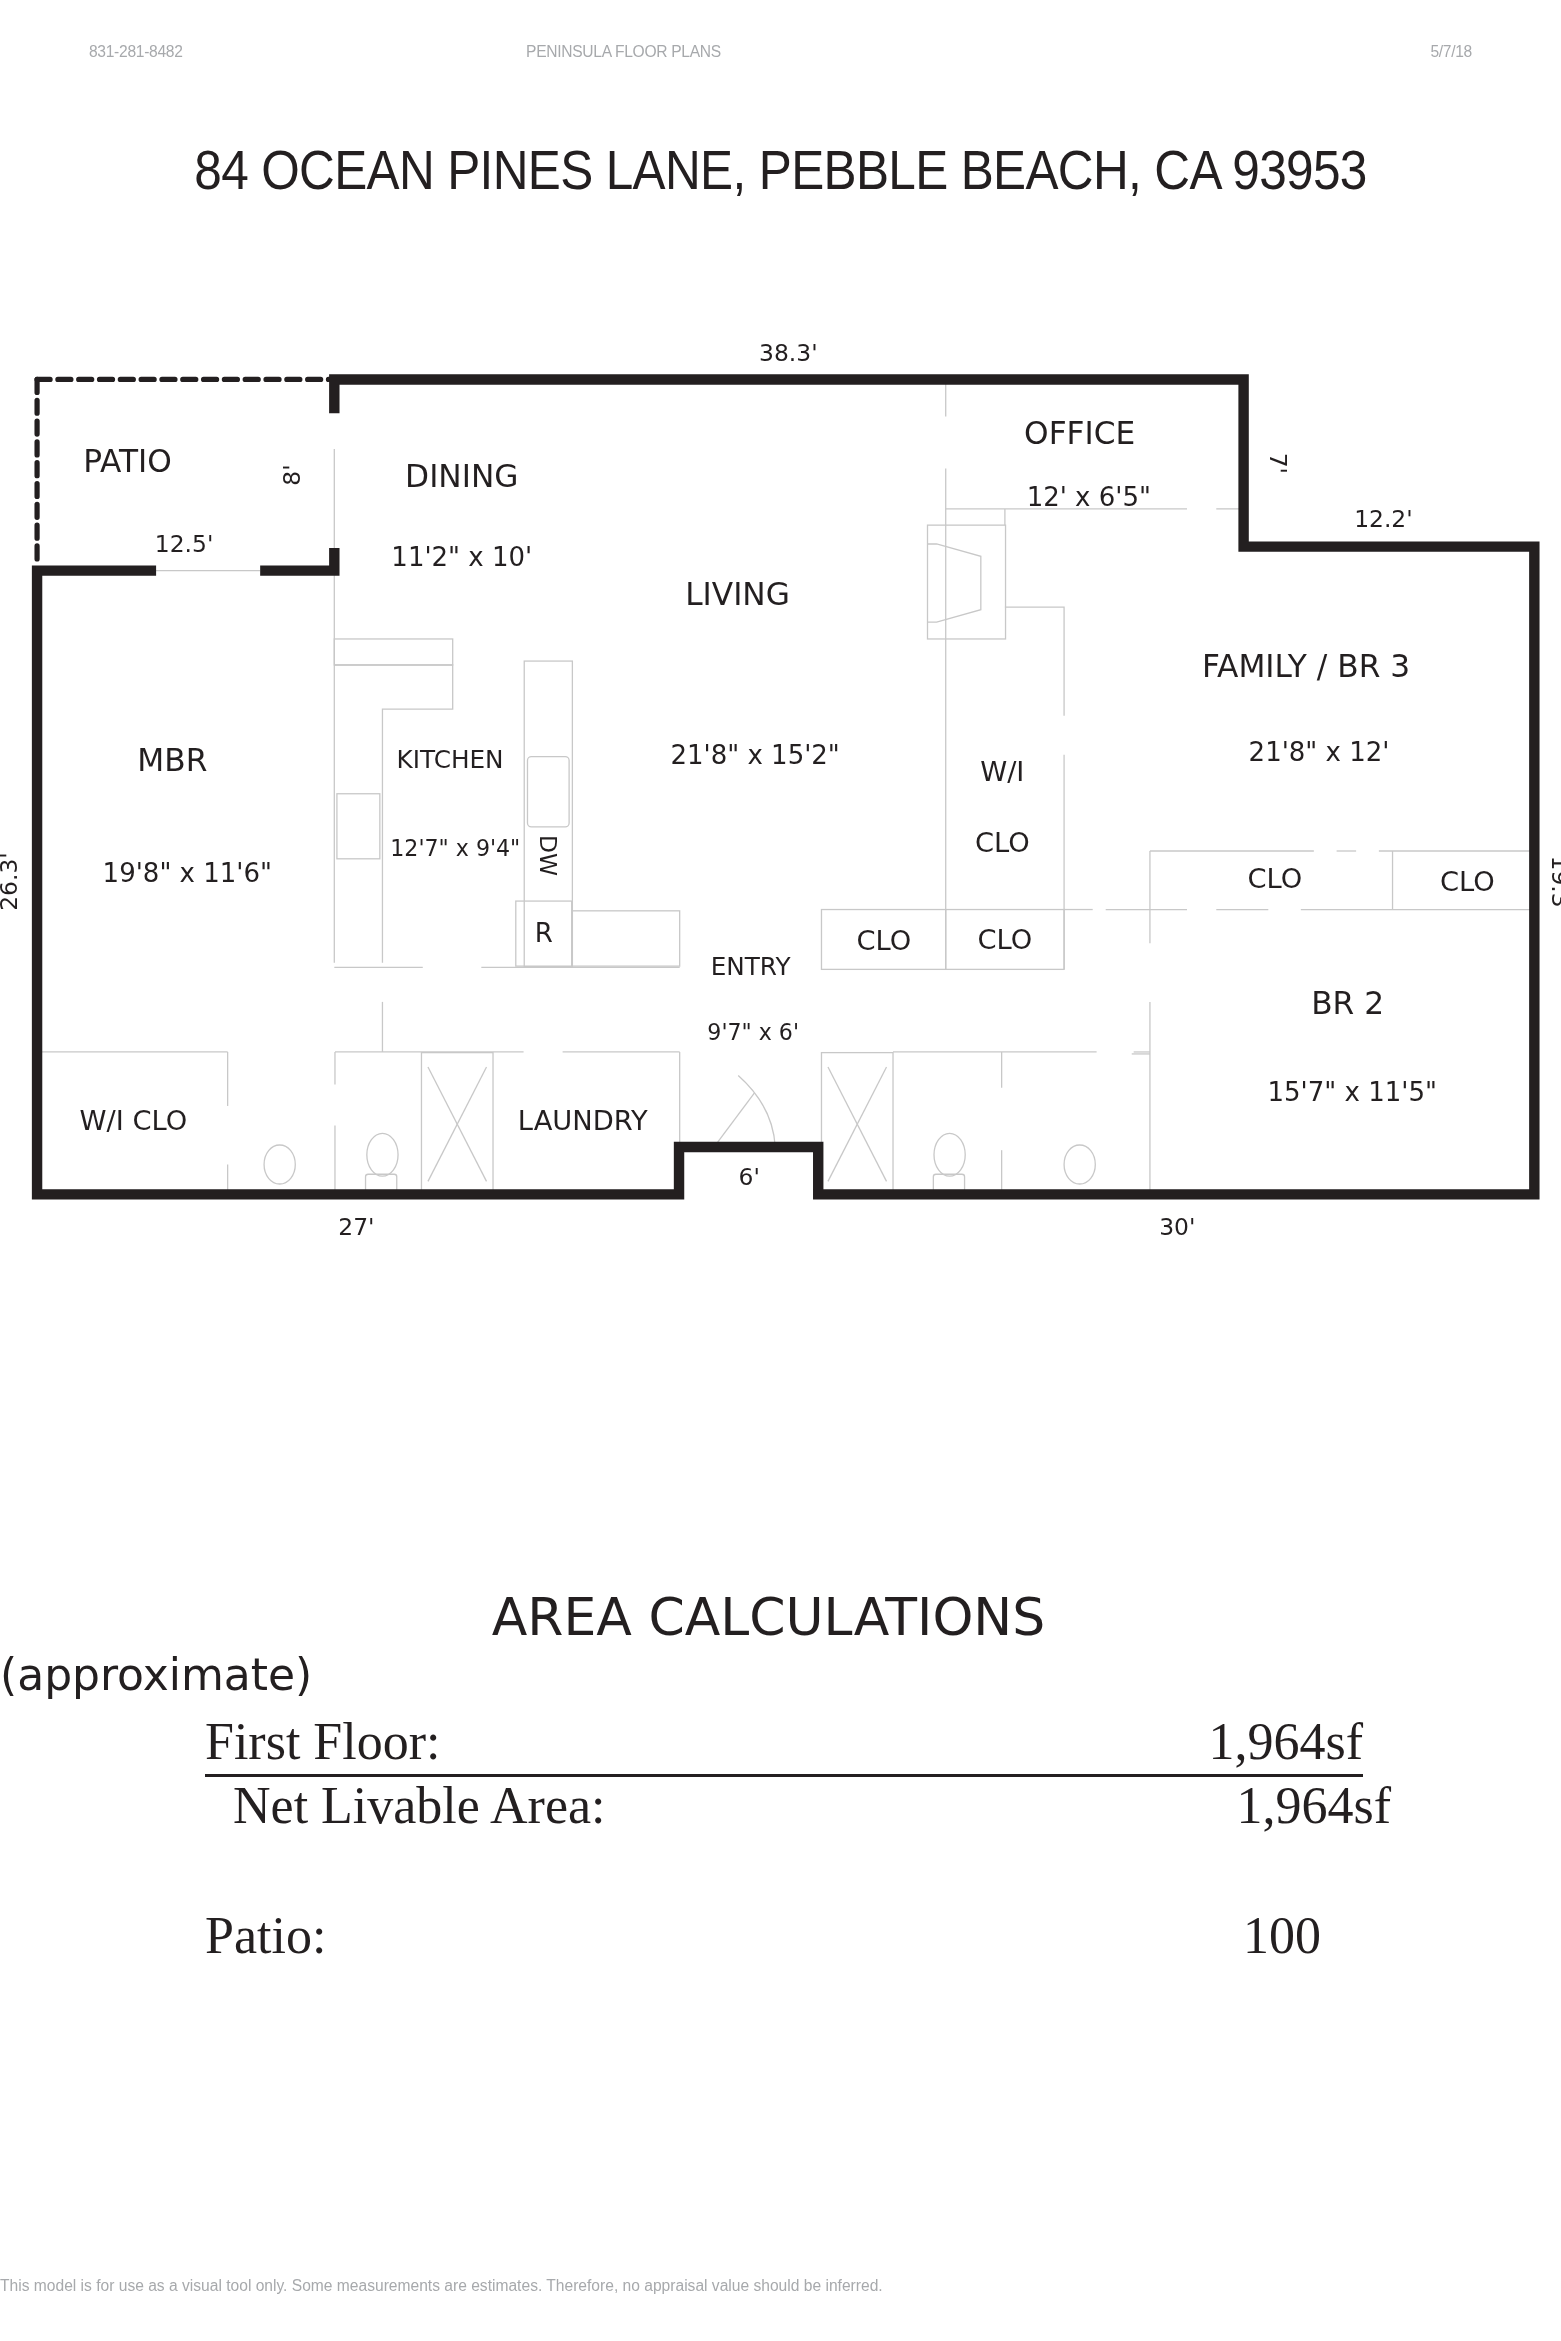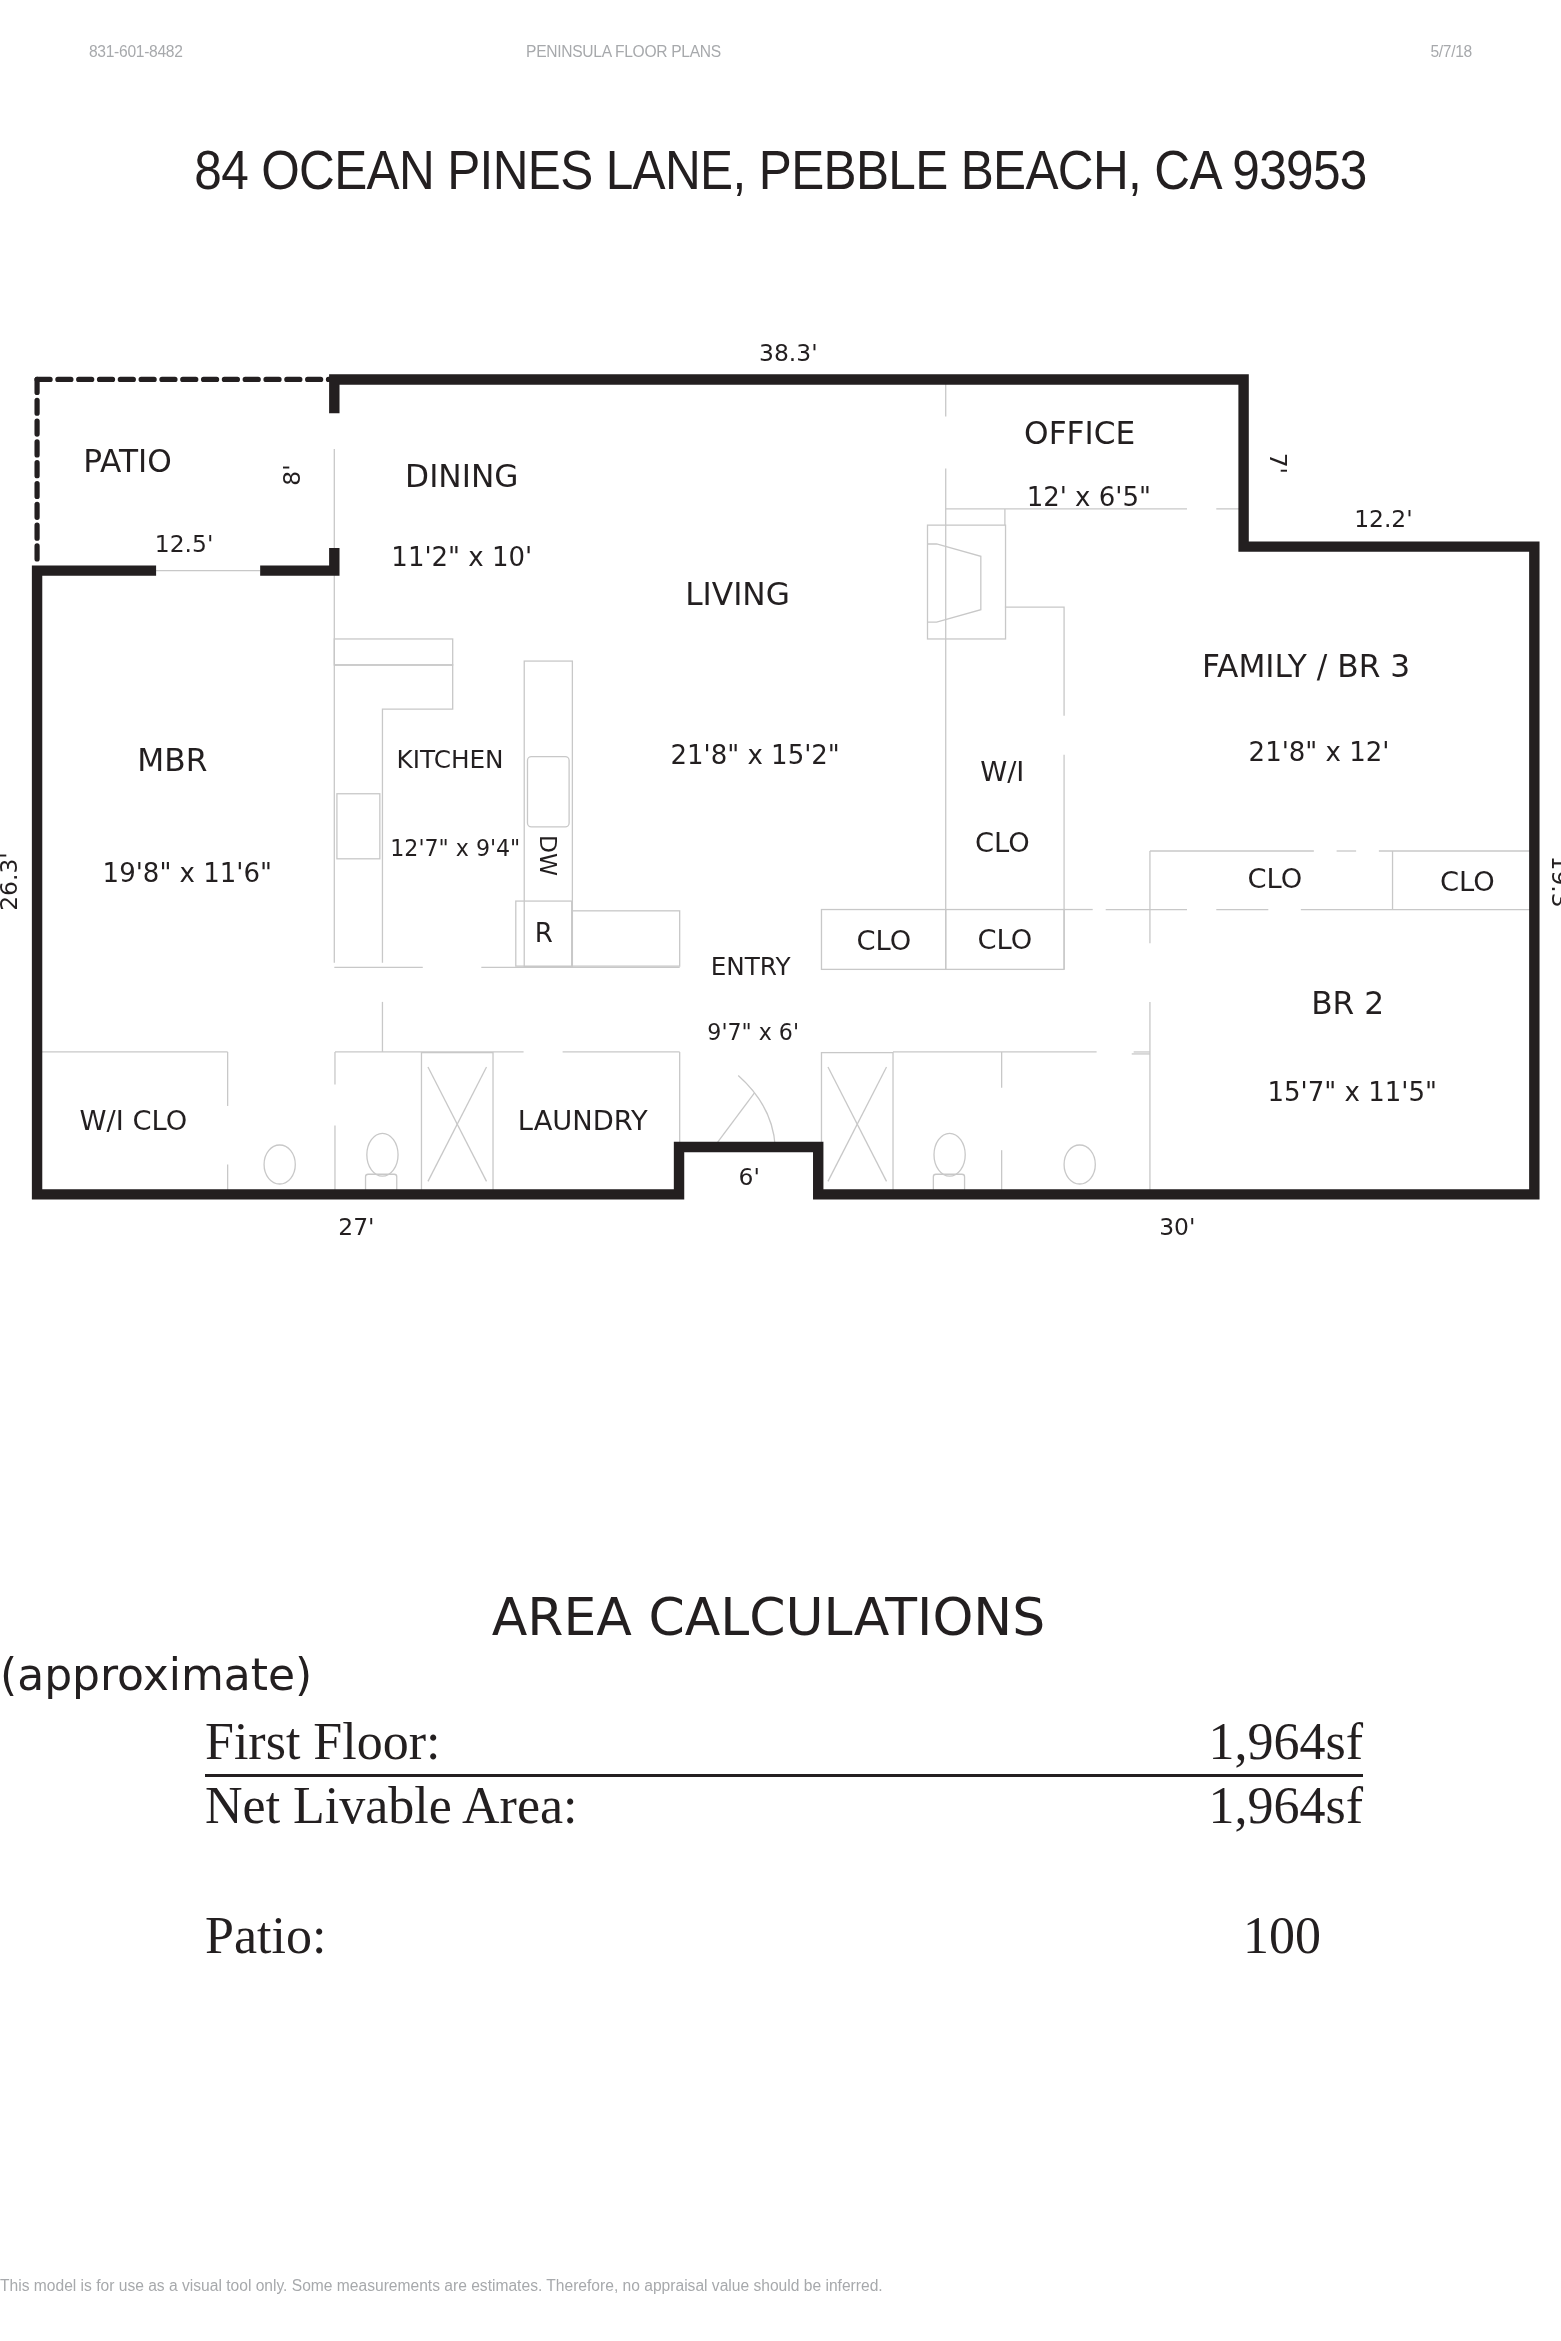--- a/index.html
+++ b/index.html
@@ -11,29 +11,29 @@
   .title { position: absolute; top: 138px; left: 0; width: 1561px; text-align: center; font-family: "Liberation Sans", sans-serif; font-size: 55px; color: #231f20; letter-spacing: -0.7px; transform: scaleX(0.9); }
   svg.plan { position: absolute; left: 0; top: 0; }
   .lbl { font-family: "DejaVu Sans", sans-serif; fill: #231f20; }
   .area { position: absolute; left: 0; width: 1537px; font-family: "DejaVu Sans", sans-serif; color: #231f20; }
   .area-title { top: 1587px; text-align: center; font-size: 52px; }
   .area-sub { top: 1649px; text-align: left; font-size: 44px; }
   .row { position: absolute; left: 205px; width: 1158px; font-size: 52px; height: 65px; font-family: Liberation Serif, serif; }
   .row .k { position: absolute; left: 0; }
   .row .v { position: absolute; right: 0; }
   .row.first { top: 1712px; border-bottom: 3.3px solid #231f20; height: 62px; }
-  .row.net { top: 1776px; }
+  .row.net { top: 1776px; margin-left: 28px; }
   .row.patio { top: 1906px; text-align: right; }
   .row.patio .v { right: 42px; }
   .disclaimer { position: absolute; top: 2277px; left: 0; width: 1561px; text-align: left; font-family: "Liberation Sans", sans-serif; font-size: 15.6px; color: #a7a9ac; }
 </style>
 </head>
 <body>
 
-<div class="hdr left">831-601-8482</div>
+<div class="hdr left">831-281-8482</div>
 <div class="hdr center">PENINSULA FLOOR PLANS</div>
 <div class="hdr right">5/7/18</div>
 
 <div class="title">84 OCEAN PINES LANE, PEBBLE BEACH, CA  93953</div>
 
 <svg class="plan" width="1561" height="2342" viewBox="0 0 2400 3600">
 
   <g stroke="#231f20" stroke-width="8" stroke-dasharray="20 12" fill="none" stroke-linecap="round">
     <line x1="57" y1="583" x2="508" y2="583"></line>
     <line x1="57" y1="583" x2="57" y2="870"></line>

